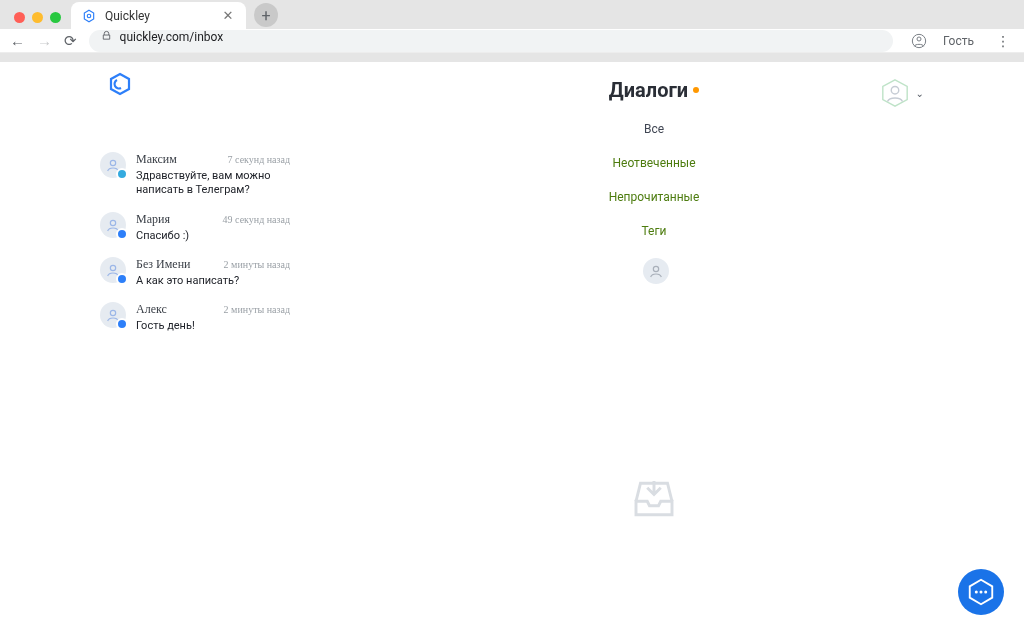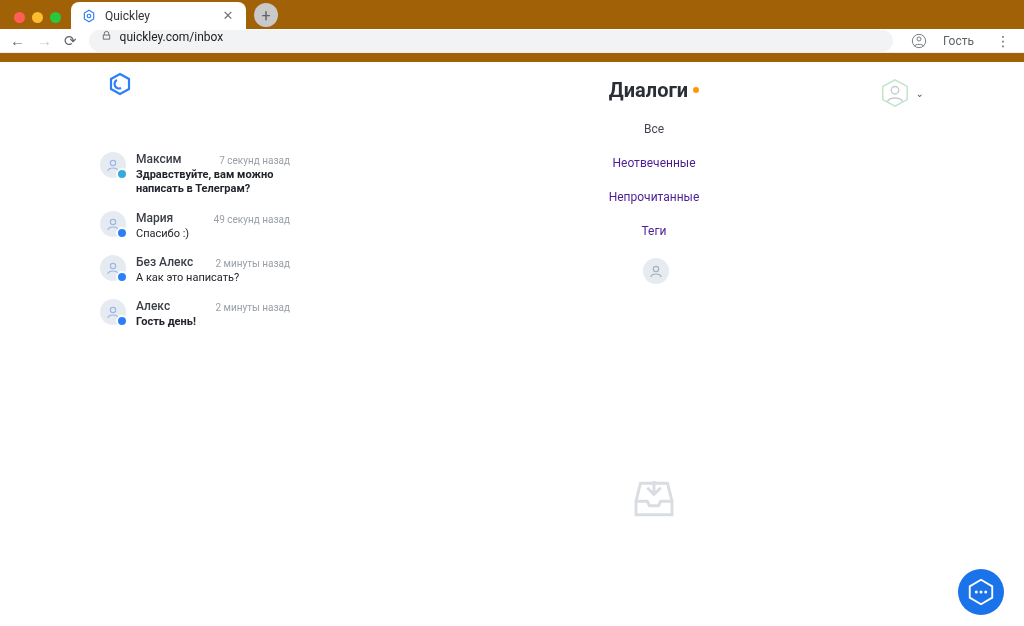--- a/index.html
+++ b/index.html
@@ -1,19 +1,19 @@
 <!DOCTYPE html>
 <html><head>
   <meta charset="utf-8">
   <style>
     * { margin: 0; padding: 0; box-sizing: border-box; }
     body { font-family: -apple-system, BlinkMacSystemFont, "Segoe UI", Roboto, sans-serif; background: #fff; width: 1024px; height: 626px; overflow: hidden; }
 
     
-    .browser-chrome { background: #a16207; height: 62px; }
+    .browser-chrome { background: #e5e5e5; height: 62px; }
     .tab-bar { display: flex; align-items: flex-end; height: 29px; padding-left: 6px; }
     .window-controls { display: flex; gap: 7px; align-items: center; padding: 0 10px 6px 8px; }
     .window-dot { width: 11px; height: 11px; border-radius: 50%; }
     .dot-red { background: #ff5f57; }
     .dot-yellow { background: #febc2e; }
     .dot-green { background: #28c840; }
     .tab { background: #fff; display: flex; align-items: center; gap: 8px; padding: 5px 10px; border-radius: 8px 8px 0 0; width: 175px; height: 27px; position: relative; }
     .tab-favicon { width: 16px; height: 16px; border-radius: 2px; display:flex; align-items:center; justify-content:center; }
     .tab-title { font-size: 12px; color: #333; flex: 1; overflow: hidden; text-overflow: ellipsis; white-space: nowrap; }
     .tab-close { color: #777; font-size: 13px; width: 16px; text-align: center; cursor: pointer; }
@@ -31,33 +31,33 @@
     .app-logo { position: absolute; top: 10px; left: 108px; }
     .sidebar { width: 300px; padding: 83px 10px 0 100px; }
     .dialog-item { display:flex; gap: 10px; padding: 7px 0; }
     .avatar-wrap { position: relative; width: 26px; height: 26px; }
     .avatar { width: 26px; height: 26px; border-radius:50%; background:#e6ebf1; display:flex; align-items:center; justify-content:center; }
     .avatar svg { width: 16px; height: 16px; }
     .badge { position:absolute; right:-2px; bottom:-2px; width:12px; height:12px; border-radius:50%; border:2px solid #fff; }
     .badge-tg { background:#34aadf; }
     .badge-blue { background:#2d7ff9; }
     .dialog-body { flex:1; }
-    .dialog-top { display:flex; justify-content:space-between; align-items:flex-end; }
+    .dialog-top { display:flex; justify-content:space-between; align-items:center;font-family:Liberation Serif, serif; }
     .dialog-name { font-size: 12px; color:#3a3f47; font-weight:500; }
     .dialog-time { font-size: 10px; color:#9aa0a6; white-space:nowrap; }
     .dialog-msg { font-size: 11px; color:#21242b; line-height:1.3; margin-top:2px; }
-    .dialog-msg.bold { font-weight:700; }
+    .dialog-msg.bold { font-weight:400; }
 
     .main { flex:1; padding: 16px 28px 0 12px; position:relative; }
     .tabs-big { display:flex; gap:22px; align-items:center;flex-direction:column; }
     .tabs-big span { font-size: 20px; font-weight:700; color:#2a2e36; display:flex; align-items:center; gap:5px; }
     .tabs-big .inactive { color:#2d7ff9; font-weight:600; }
     .dot-orange { width:6px; height:6px; border-radius:50%; background:#ff9800; display:inline-block; }
     .filter-row { display:flex; gap:20px; align-items:center; margin-top:20px; font-size:12px;flex-direction:column; }
-    .filter-row span { color:#4c1d95; cursor:pointer; }
+    .filter-row span { color:#4d7c0f; cursor:pointer; }
     .filter-row .active { color:#404653; }
     .filter-avatar { width:26px; height:26px; border-radius:50%; background:#e6ebf1; display:flex; align-items:center; justify-content:center; margin-left:4px; }
 
     .empty { display:flex; align-items:center; justify-content:center; height: 430px; }
     .empty svg { width: 54px; height: 54px; stroke:#d9dde2; }
 
     .profile-corner { position:absolute; top:16px; right:100px; display:flex; align-items:center; gap:6px; }
     .profile-hex { width:30px; height:30px; }
     .profile-caret { font-size:10px; color:#565c66; }
 
@@ -169,21 +169,21 @@
       <div class="avatar">
         <svg viewBox="0 0 24 24">
               <circle cx="12" cy="9" r="4" fill="none" stroke="#9cb7e8" stroke-width="1.8"></circle>
               <path d="M4 21c2-6 14-6 16 0" fill="none" stroke="#9cb7e8" stroke-width="1.8"></path>
             </svg>
       </div>
       <div class="badge badge-blue"></div>
     </div>
     <div class="dialog-body">
       <div class="dialog-top">
-        <span class="dialog-name">Без Алекс</span>
+        <span class="dialog-name">Без Имени</span>
         <span class="dialog-time">2 минуты назад</span>
       </div>
       <div class="dialog-msg ">А как это написать?</div>
     </div>
       </div>
       <div class="dialog-item">
     <div class="avatar-wrap">
       <div class="avatar">
         <svg viewBox="0 0 24 24">
               <circle cx="12" cy="9" r="4" fill="none" stroke="#9cb7e8" stroke-width="1.8"></circle>

